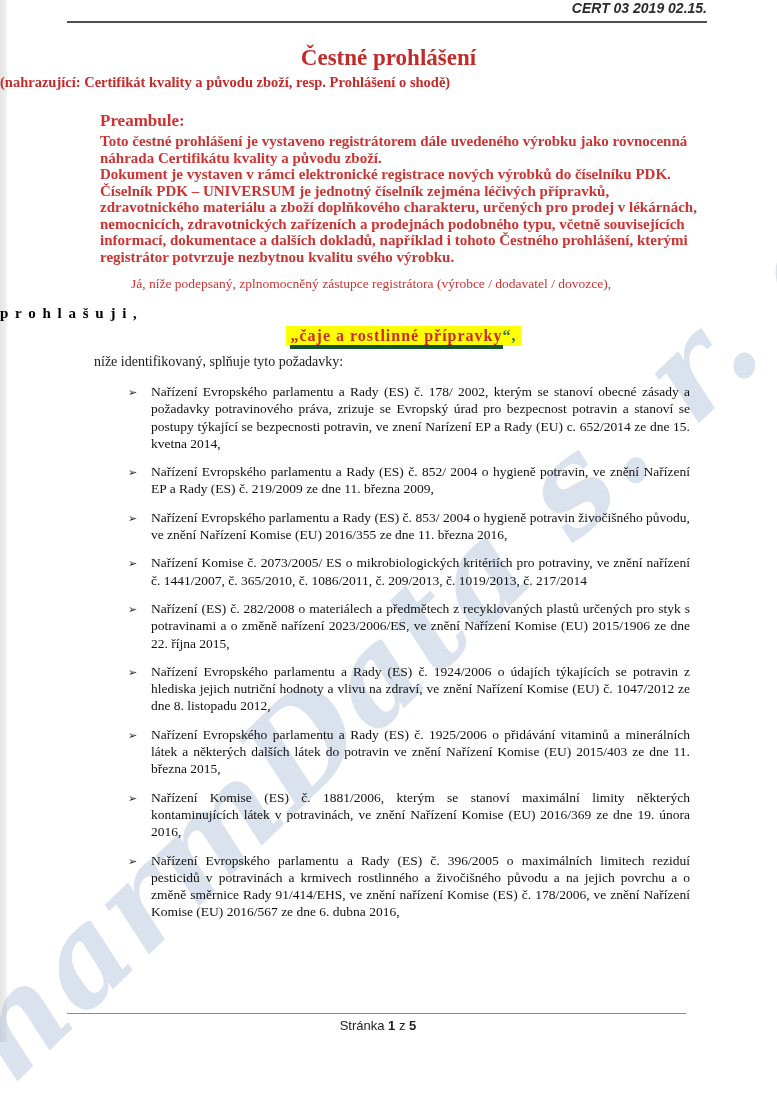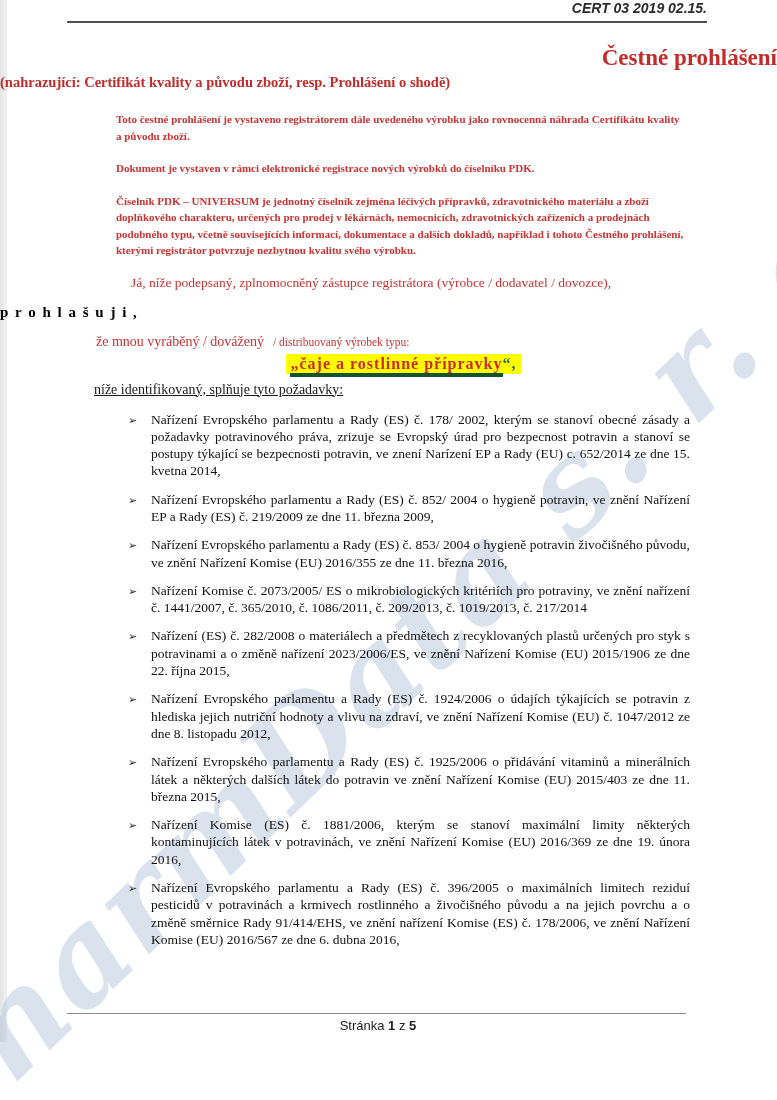--- a/index.html
+++ b/index.html
@@ -30,30 +30,30 @@
     text-align:right;
     font-family:"Liberation Sans", sans-serif;
     font-style:italic;font-weight:600;
     font-size:14px;color:#2b2b2b;
   }
   .header-rule{
     border:none;border-top:2px solid #4f4f4f;
     margin:5px 70px 0 67px;
   }
   .title{
-    margin:22px 0 0 0;text-align:right;
+    margin:22px 0 0 0;text-align:center;
     font-size:23px;font-weight:bold;color:#c32a2a;
   }
   .subtitle{
     margin:3px 0 0 0;
     font-size:14.5px;font-weight:bold;color:#c32a2a;
   }
   .preamble{margin:20px 75px 0 100px;color:#cc3333;}
   .preamble-heading{font-size:17px;font-weight:bold;margin:0 0 2px 0;}
-  .preamble p{margin:16px;font-size:11px;font-weight:bold;line-height:16.5px;}
+  .preamble p{margin:0;font-size:15px;font-weight:bold;line-height:16.5px;}
   .decl-intro{
     margin:11px 75px 5px 131px;
     font-size:13.5px;color:#cc3333;
   }
   .decl-verb{
     margin:13px 0 0 0;text-align:left;
     font-size:15px;font-weight:bold;letter-spacing:1.5px;color:#000000;
   }
   .product-line{margin:11px 75px 0 96px;color:#cc3333;}
   .pl-main{font-size:14px;}
@@ -63,21 +63,21 @@
     background:#ffff00;
     padding:1px 4px 2px 4px;
     font-size:16px;font-weight:bold;letter-spacing:1px;
   }
   .pt-main{
     color:#cc2a2a;
     border-bottom:4px solid #14532d;
     padding-bottom:1px;
   }
   .pt-tail{color:#2a6f6f;}
-  .req-intro{margin:9px 75px 0 94px;font-size:14px;color:#1a1a1a;text-decoration:underline;}
+  .req-intro{margin:9px 75px 0 94px;font-size:14px;color:#1a1a1a;}
   .regs{
     list-style:none;
     margin:13px 87px 0 128px;padding:0;
   }
   .regs li{
     position:relative;
     padding-left:23px;
     margin:0 0 11px 0;
     font-size:13.5px;line-height:17.3px;
     text-align:justify;
@@ -105,32 +105,29 @@
   <div class="watermark">PharmData s. r. o.</div>
 
   <div class="content">
     <div class="doc-code">CERT 03 2019 02.15.</div>
     <hr class="header-rule">
 
     <h1 class="title">Čestné prohlášení</h1>
     <div class="subtitle">(nahrazující: Certifikát kvality a původu zboží, resp. Prohlášení o shodě)</div>
 
     <div class="preamble">
+      <div class="preamble-heading">Preambule:</div>
       <p>Toto čestné prohlášení je vystaveno registrátorem dále uvedeného výrobku jako rovnocenná náhrada Certifikátu kvality a původu zboží.</p>
       <p>Dokument je vystaven v rámci elektronické registrace nových výrobků do číselníku PDK.</p>
       <p>Číselník PDK – UNIVERSUM je jednotný číselník zejména léčivých přípravků, zdravotnického materiálu a zboží doplňkového charakteru, určených pro prodej v lékárnách, nemocnicích, zdravotnických zařízeních a prodejnách podobného typu, včetně souvisejících informací, dokumentace a dalších dokladů, například i tohoto Čestného prohlášení, kterými registrátor potvrzuje nezbytnou kvalitu svého výrobku.</p>
     </div>
 
     <p class="decl-intro">Já, níže podepsaný, zplnomocněný zástupce registrátora (výrobce / dodavatel / dovozce),</p>
     <p class="decl-verb">p r o h l a š u j i ,</p>
 
-    <p class="product-line">
-      <span class="pl-main">že mnou vyráběný / dovážený</span>
-      <span class="pl-small">/ distribuovaný výrobek typu:</span>
-    </p>
 
     <p class="product-type">
       <mark><span class="pt-main">„čaje a rostlinné přípravky</span><span class="pt-tail">“,</span></mark>
     </p>
 
     <p class="req-intro">níže identifikovaný, splňuje tyto požadavky:</p>
 
     <ul class="regs">
         <li><span class="marker">➢</span><b>Nařízení Evropského parlamentu a Rady (ES) č. 178/ 2002</b><span>, kterým se stanoví obecné zásady a požadavky potravinového práva, zrizuje se Evropský úrad pro bezpecnost potravin a stanoví se postupy týkající se bezpecnosti potravin, ve znení Narízení EP a Rady (EU) c. </span><b>652/2014</b><span> ze dne 15. kvetna 2014,</span></li>
         <li><span class="marker">➢</span><b>Nařízení Evropského parlamentu a Rady (ES) č. 852/ 2004</b><span> o hygieně potravin, ve znění Nařízení EP a Rady (ES) č. </span><b>219/2009</b><span> ze dne 11. března 2009,</span></li>

